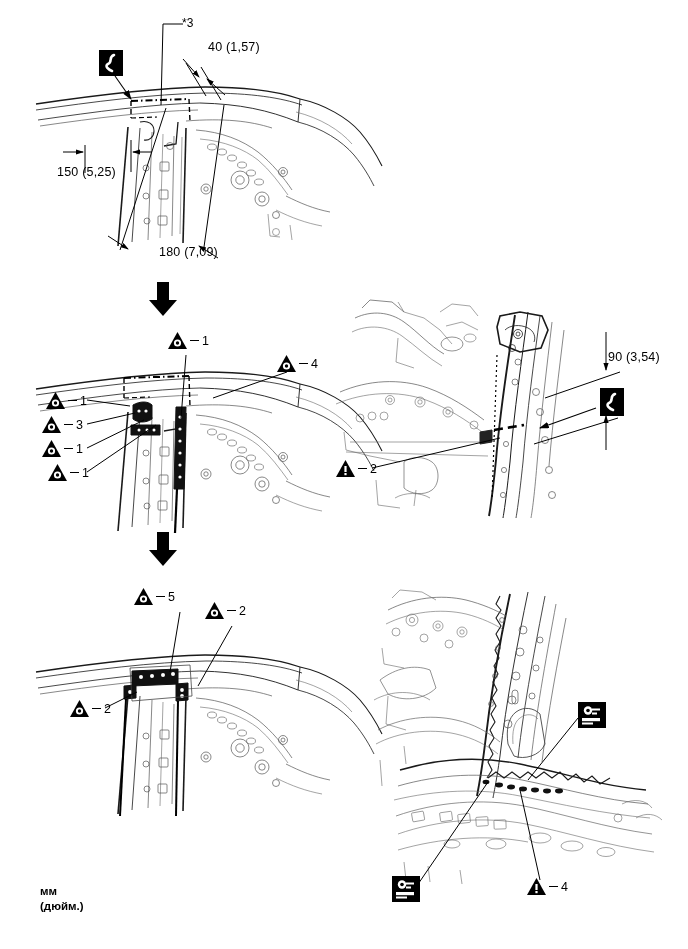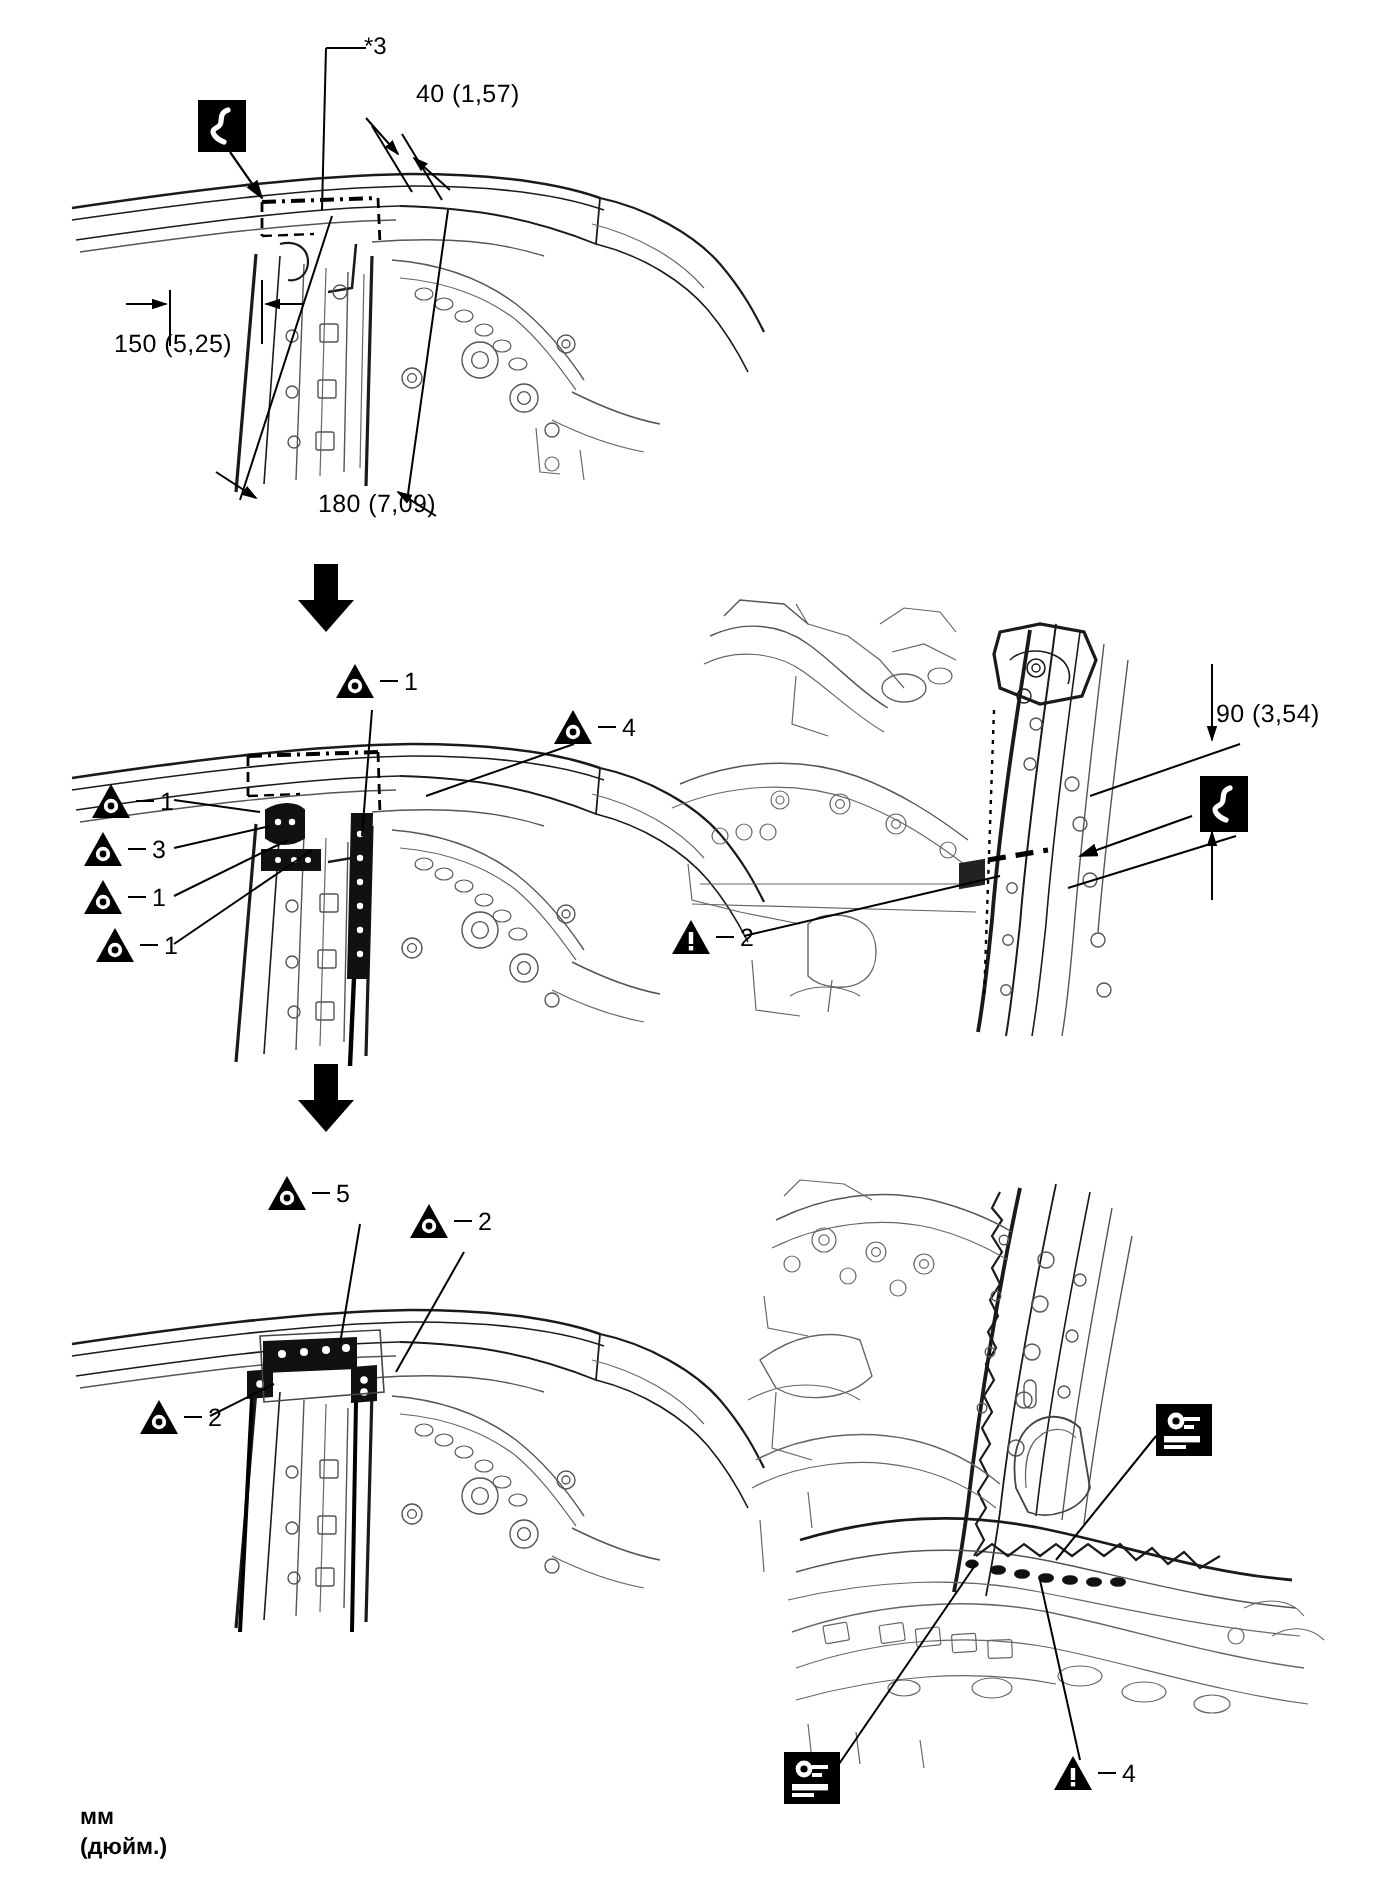--- a/index.html
+++ b/index.html
@@ -32,21 +32,20 @@
     position: absolute;
     font-size: 12px;
     white-space: nowrap;
   }
   .unit-label {
     position: absolute;
     font-size: 11.5px;
     font-weight: bold;
     line-height: 15px;
     white-space: nowrap;
-    margin-top: 18px;
   }
   .callout {
     position: absolute;
     display: flex;
     align-items: center;
     gap: 2px;
     white-space: nowrap;
   }
   .callout .num {
     font-size: 12.5px;

